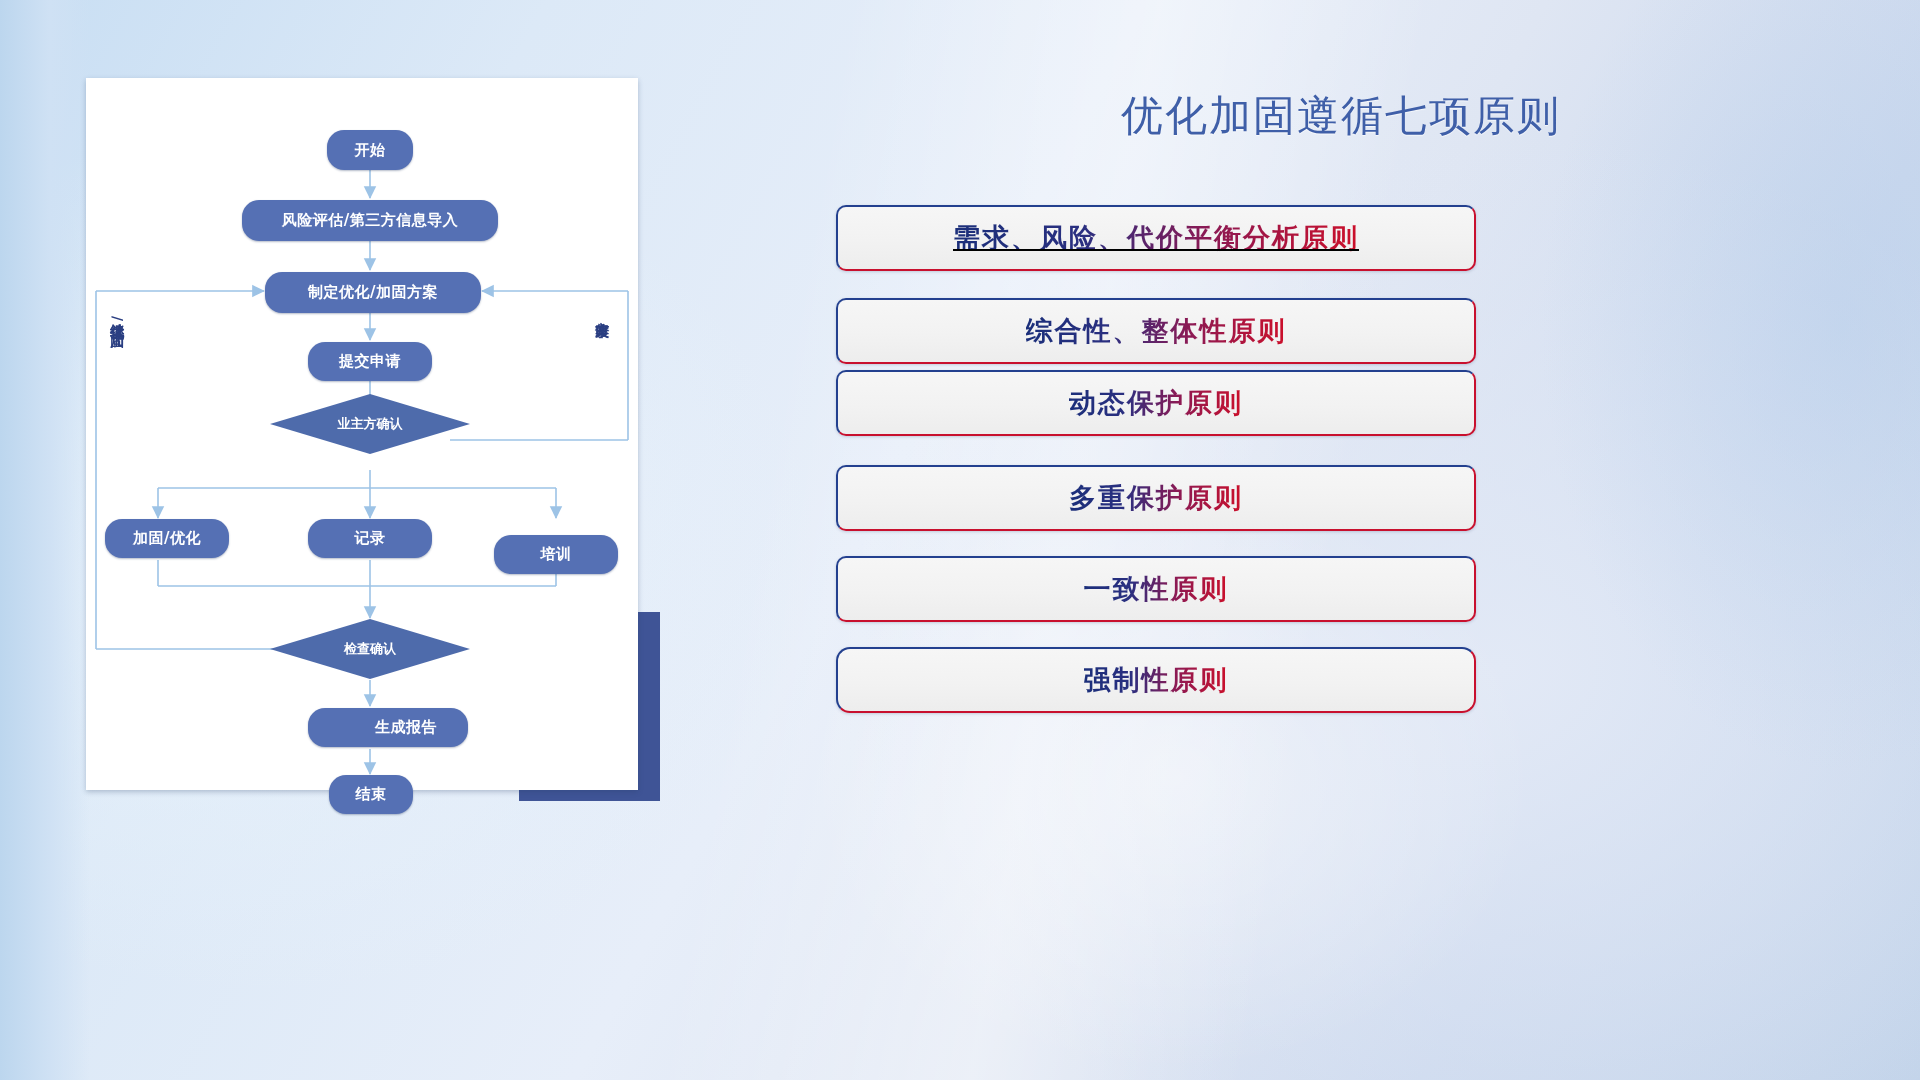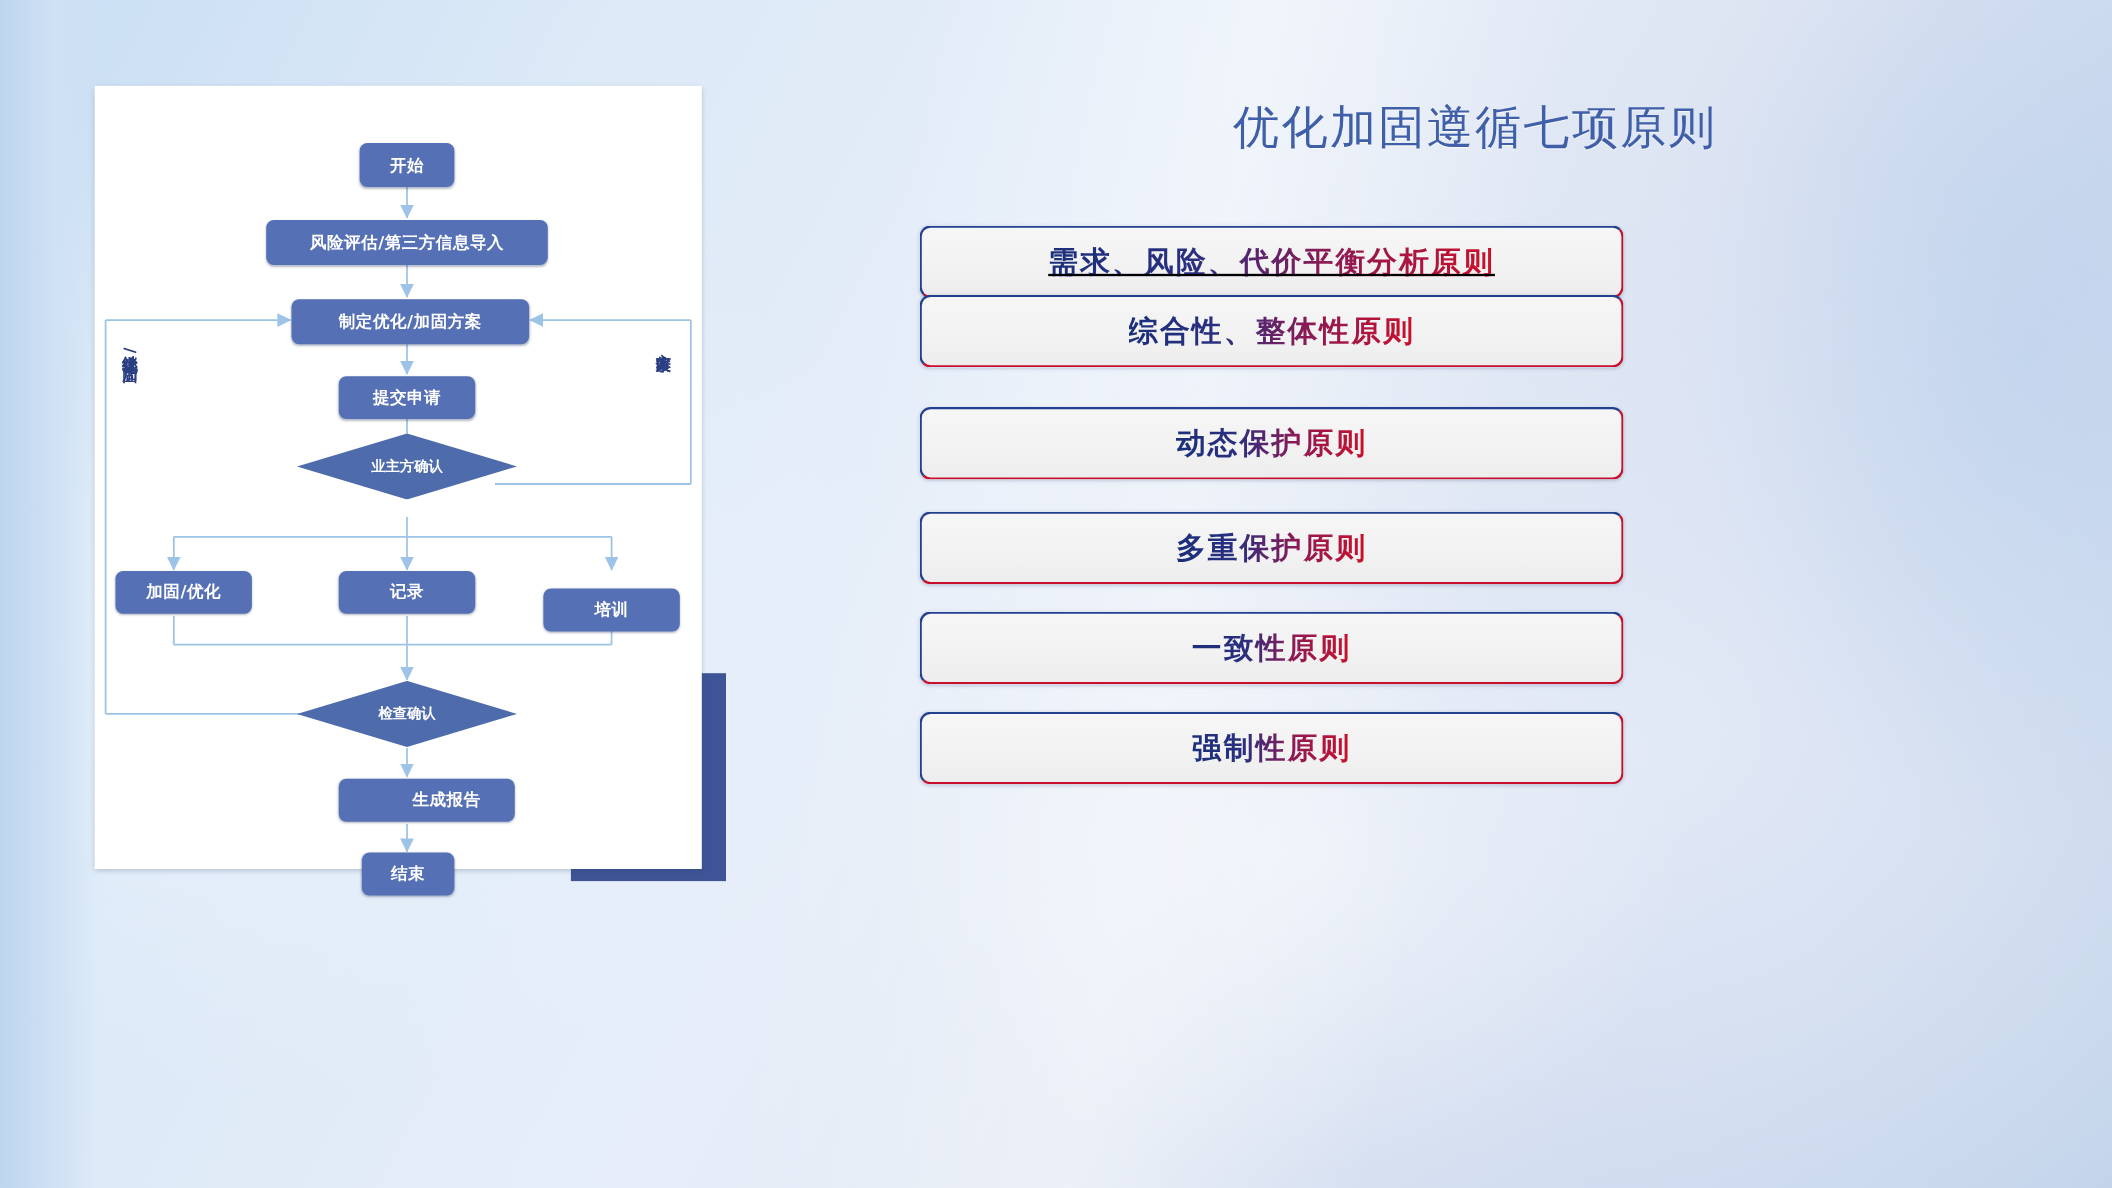--- a/index.html
+++ b/index.html
@@ -36,21 +36,21 @@
   }
   #flow-card{
     position:absolute;left:86px;top:78px;width:552px;height:712px;
     background:#ffffff;
     box-shadow:0 2px 5px rgba(40,60,100,.28);
   }
   .node{
     position:absolute;
     background:#5570b4;
     color:#ffffff;
-    border-radius:7px;
+    border-radius:17px;
     display:flex;align-items:center;justify-content:center;
     font-weight:bold;
     letter-spacing:.5px;
     box-shadow:0 1px 2px rgba(40,60,100,.35);
     white-space:nowrap;
     font-family:"DejaVu Sans","Liberation Sans",sans-serif;
   }
   .diamond-wrap{position:absolute;}
   .diamond-wrap svg{display:block;}
   .diamond-label{
@@ -214,29 +214,29 @@
 
 </div>
 
 <div id="right-panel">
 
   <div id="panel-title">优化加固遵循七项原则</div>
 
   <div class="principle" style="top:127px;text-decoration:underline;">
     <span class="ptext">需求、风险、代价平衡分析原则</span>
   </div>
-  <div class="principle" style="top:190px;">
+  <div class="principle" style="top:220px;">
     <span class="ptext">综合性、整体性原则</span>
   </div>
   <div class="principle" style="top:292px;">
     <span class="ptext">动态保护原则</span>
   </div>
   <div class="principle" style="top:387px;">
     <span class="ptext">多重保护原则</span>
   </div>
   <div class="principle" style="top:478px;">
     <span class="ptext">一致性原则</span>
   </div>
-  <div class="principle" style="top:569px;">
+  <div class="principle" style="top:569px;border-radius:14px;">
     <span class="ptext">强制性原则</span>
   </div>
 
 </div>
 
 </body></html>

